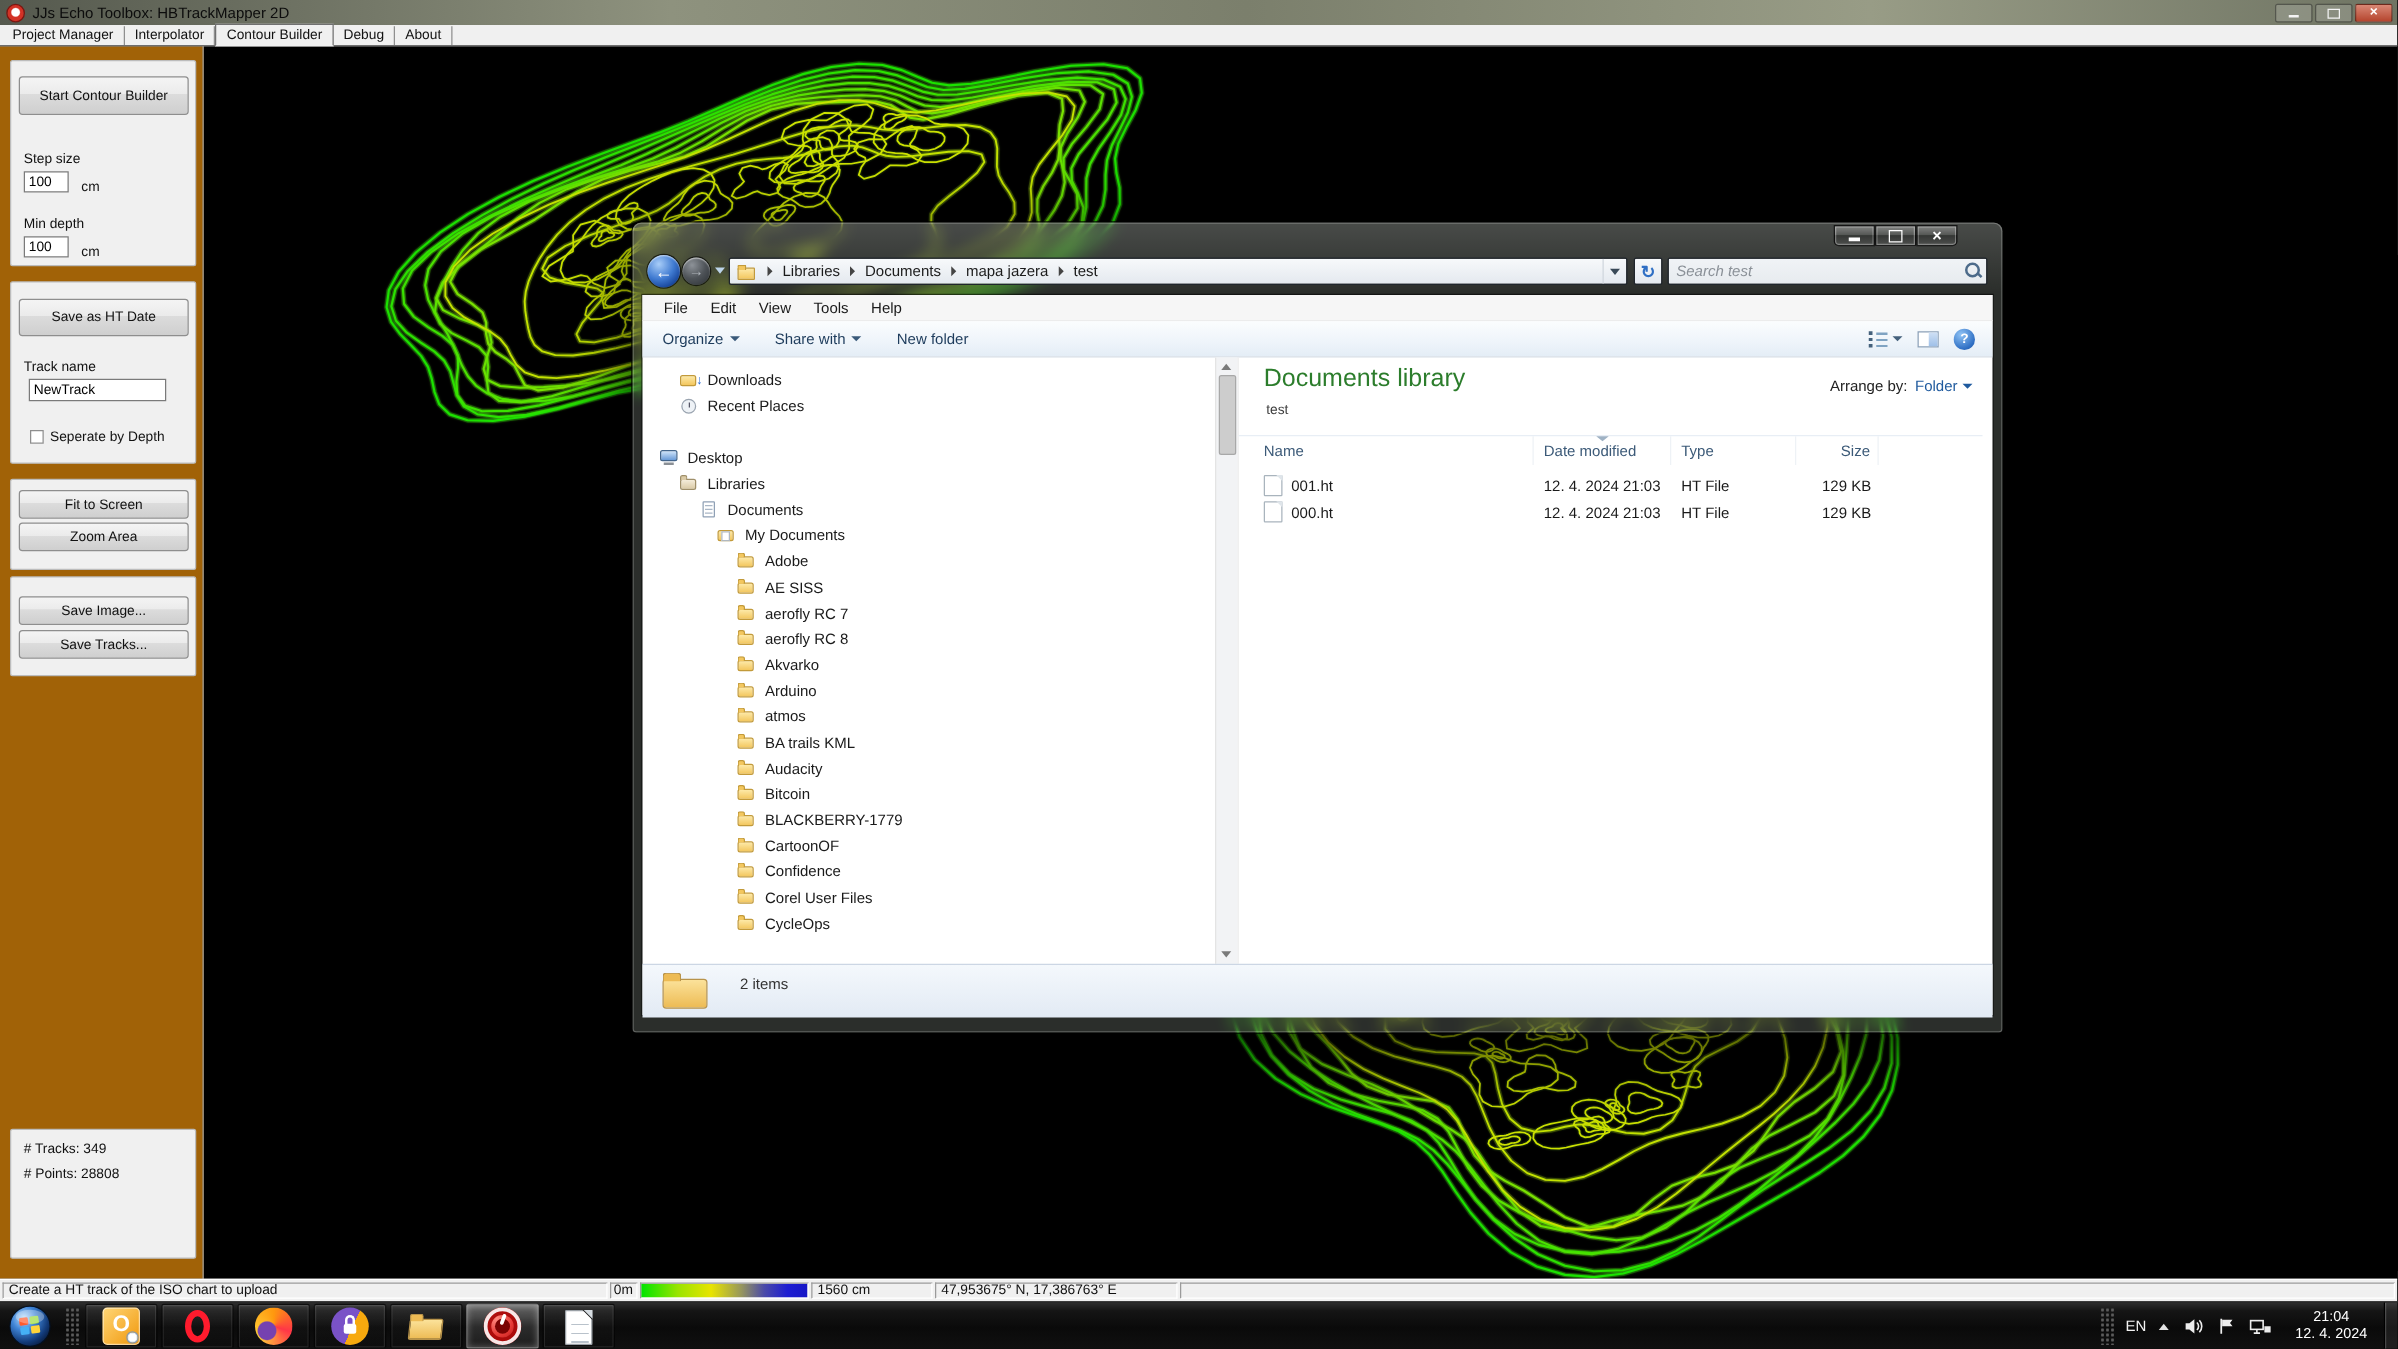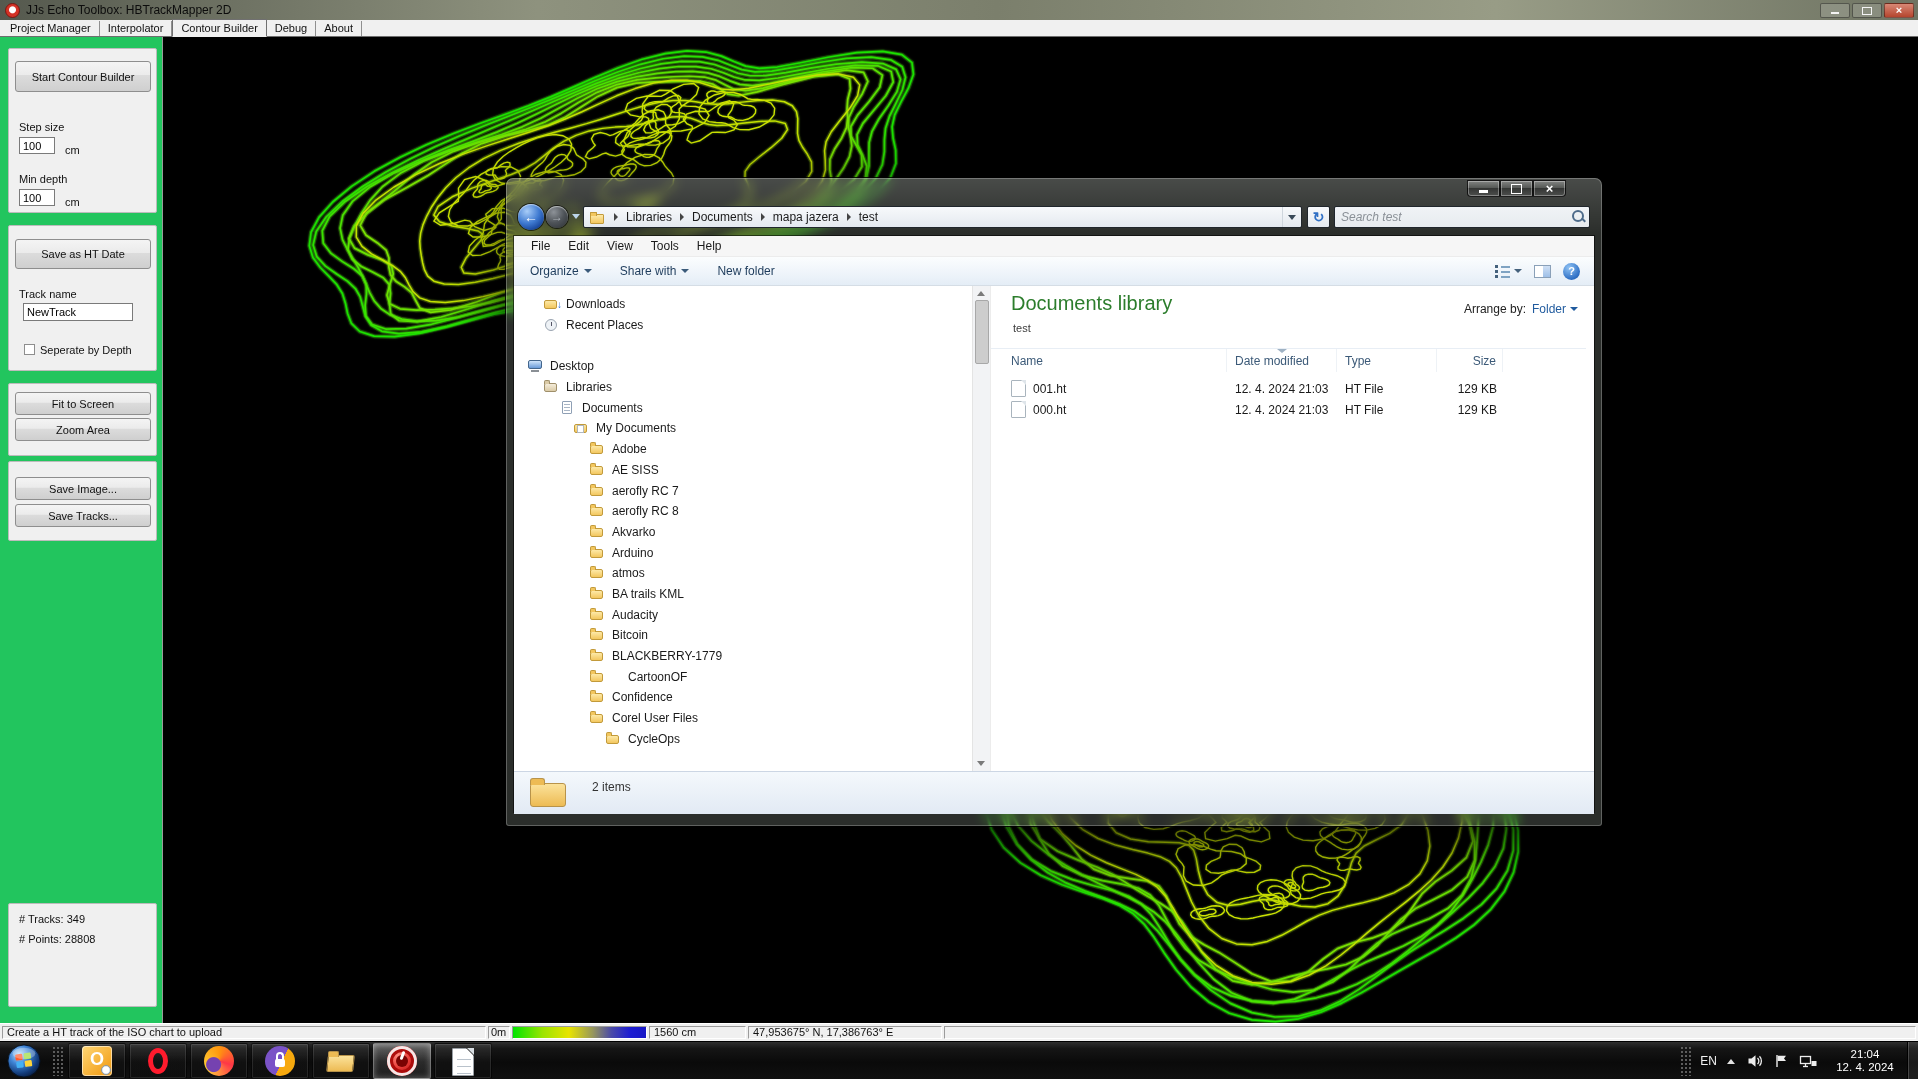--- a/index.html
+++ b/index.html
@@ -26,21 +26,21 @@
     border-bottom:1px solid #6e6e6e;display:flex;align-items:flex-end;padding-left:2px;box-sizing:border-box;}
   .tab{font-size:11px;color:#111;padding:1px 8px 2px;border-right:1px solid #8f8f8f;cursor:default;}
   .tab.active{border:1px solid #707070;border-bottom:1px solid #f0f0f0;background:#f0f0f0;
     position:relative;top:1px;padding-top:2px;}
 
   
   .canvas{position:absolute;left:163px;top:37px;width:1755px;height:986px;background:#000;z-index:1;overflow:hidden;}
   .canvas svg{display:block;filter:drop-shadow(0 0 1px rgba(150,255,60,.4));}
 
   
-  .sidebar{position:absolute;left:0;top:37px;width:163px;height:986px;background:#22c55e;z-index:2;
+  .sidebar{position:absolute;left:0;top:37px;width:163px;height:986px;background:#a16207;z-index:2;
     border-right:1px solid #9a9a9a;box-sizing:border-box;font-size:11px;color:#111;}
   .group{position:absolute;left:8px;width:149px;border:1px solid #bcbcbc;border-radius:2px;box-sizing:border-box;background:#f0f0f0;}
   .g1{top:11px;height:165px;} .g2{top:188px;height:146px;} .g3{top:346px;height:73px;}
   .g4{top:424px;height:80px;}  .g5{top:866px;height:104px;}
   .btn{position:absolute;box-sizing:border-box;border:1px solid #8e8e8e;border-radius:3px;
     background:linear-gradient(#f4f4f4,#ebebeb 45%,#dcdcdc 46%,#cfcfcf);
     font-size:11px;color:#111;display:flex;align-items:center;justify-content:center;cursor:default;}
   .lbl{position:absolute;font-size:11px;color:#111;}
   .tinput{position:absolute;box-sizing:border-box;border:1px solid #7a7a7a;background:#fff;
     font-family:"Liberation Sans",sans-serif;font-size:11px;padding:0 3px;}
@@ -598,33 +598,33 @@
             <span class="tlabel">Audacity</span>
           </div>
             <div class="tree-row" style="padding-left: 76px;">
             <span class="ticon folder"></span>
             <span class="tlabel">Bitcoin</span>
           </div>
             <div class="tree-row" style="padding-left: 76px;">
             <span class="ticon folder"></span>
             <span class="tlabel">BLACKBERRY-1779</span>
           </div>
-            <div class="tree-row" style="padding-left: 76px; gap: 16px;">
+            <div class="tree-row" style="padding-left: 76px;">
             <span class="ticon folder"></span>
             <span class="tlabel">CartoonOF</span>
           </div>
             <div class="tree-row" style="padding-left: 76px;">
             <span class="ticon folder"></span>
             <span class="tlabel">Confidence</span>
           </div>
             <div class="tree-row" style="padding-left: 76px;">
             <span class="ticon folder"></span>
             <span class="tlabel">Corel User Files</span>
           </div>
-            <div class="tree-row" style="padding-left: 76px; margin-left: 16px;">
+            <div class="tree-row" style="padding-left: 76px;">
             <span class="ticon folder"></span>
             <span class="tlabel">CycleOps</span>
           </div>
         </div>
         <div class="tree-scroll">
           <span class="sb-arrow up"></span>
           <span class="sb-thumb"></span>
           <span class="sb-arrow down"></span>
         </div>
 

